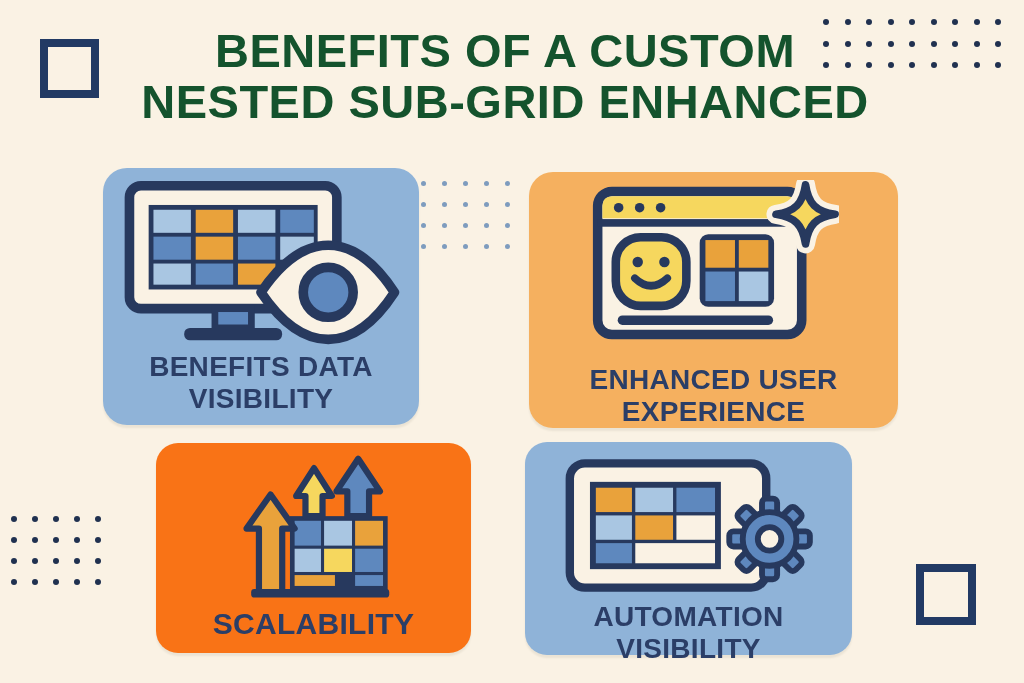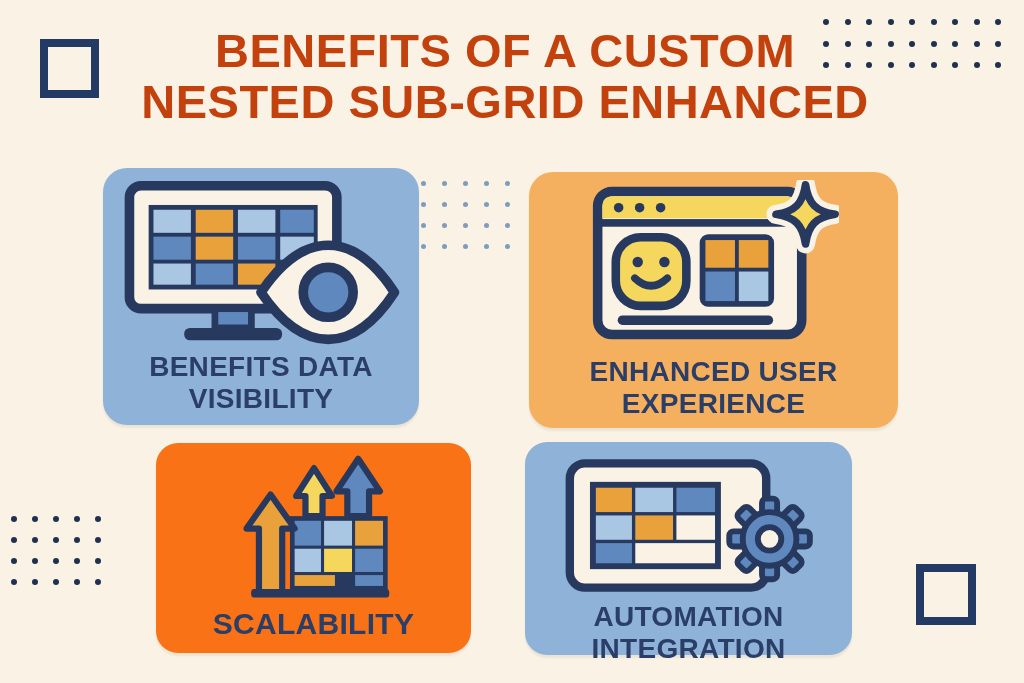--- a/index.html
+++ b/index.html
@@ -12,21 +12,21 @@
   }
   .canvas { position:absolute; inset:0; width:1024px; height:683px; background:#FAF2E4; }
 
   .title {
     position:absolute; top:26px; left:0; right:14px;
     text-align:center;
     font-weight:bold;
     font-size:47px;
     line-height:1.08;
     letter-spacing:0.5px;
-    color:#c2410c;
+    color:#14532d;
   }
   .title .line { display:block; }
 
   .card {
     position:absolute;
     border-radius:24px;
     display:flex;
     flex-direction:column;
     align-items:center;
     box-shadow:0 3px 2px rgba(60,60,40,0.08);
@@ -46,21 +46,21 @@
     font-weight:bold;
     color:#2B3E67;
     text-align:center;
     font-size:28px;
     line-height:1.13;
     letter-spacing:0.3px;
     margin-top:2px;
     max-width:300px;
   }
   #card-0 .label { max-width:280px; }
-  #card-1 .label { margin-top:12px; max-width:310px; }
+  #card-1 .label { margin-top:20px; max-width:310px; }
   #card-2 .label { font-size:30px; margin-top:4px; }
   #card-3 .label { margin-top:5px; max-width:250px; }
 
   .square {
     position:absolute;
     border-style:solid;
     background:transparent;
   }
   #square-0 { left:40px;  top:39px;  width:59px; height:59px; border-width:8px; }
   #square-1 { left:916px; top:564px; width:60px; height:61px; border-width:8px; }
@@ -246,16 +246,16 @@
         <g transform="translate(246,100)">
           <rect x="-9" y="-48" width="18" height="96" rx="5" fill="#5E88BE" stroke="#27395E" stroke-width="7"></rect>
           <rect x="-9" y="-48" width="18" height="96" rx="5" fill="#5E88BE" stroke="#27395E" stroke-width="7" transform="rotate(45)"></rect>
           <rect x="-9" y="-48" width="18" height="96" rx="5" fill="#5E88BE" stroke="#27395E" stroke-width="7" transform="rotate(90)"></rect>
           <rect x="-9" y="-48" width="18" height="96" rx="5" fill="#5E88BE" stroke="#27395E" stroke-width="7" transform="rotate(135)"></rect>
           <circle r="32" fill="#5E88BE" stroke="#27395E" stroke-width="7"></circle>
           <circle r="14" fill="#FAF2E4" stroke="#27395E" stroke-width="7"></circle>
         </g>
       </svg>
     </span>
-    <div class="label">AUTOMATION INTEGRATION</div>
+    <div class="label">AUTOMATION VISIBILITY</div>
   </div>
 
 </div>
 
 </body></html>

